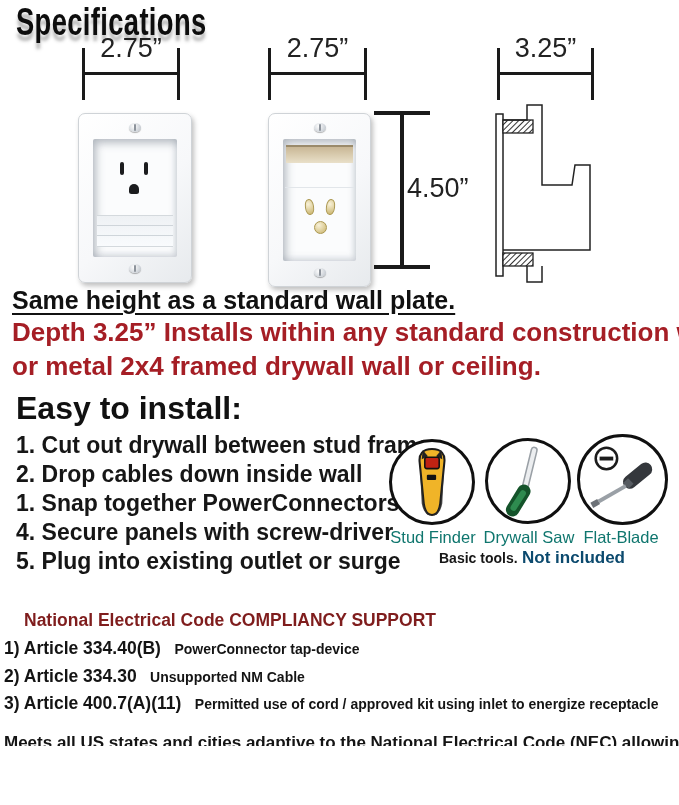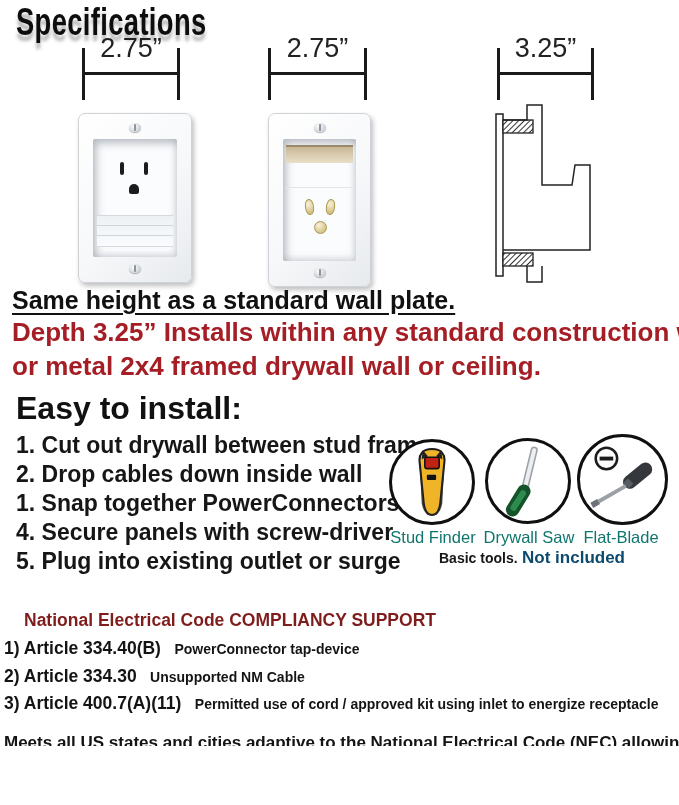--- a/index.html
+++ b/index.html
@@ -126,20 +126,26 @@
     <div class="recess">
       <div class="brush-strip"></div>
       <div class="seam-line" style="top:48px;"></div>
       <div class="prong" style="left:22px;top:60px;transform:rotate(-8deg);"></div>
       <div class="prong" style="left:43px;top:60px;transform:rotate(8deg);"></div>
       <div class="prong ground" style="left:31px;top:82px;"></div>
     </div>
     <div class="screw bot"></div>
   </div>
 
+  <div class="dim-v" style="left:374px;top:111px;width:56px;height:158px;">
+    <div class="bar t"></div>
+    <div class="bar b"></div>
+    <div class="line"></div>
+    <div class="dim-label">4.50”</div>
+  </div>
 
   <svg style="position:absolute;left:485px;top:97px;" width="125" height="192" viewBox="0 0 125 192">
     <defs>
       <pattern id="hatch" width="4" height="4" patternUnits="userSpaceOnUse" patternTransform="rotate(45)">
         <rect width="4" height="4" fill="#ffffff"></rect>
         <line x1="0" y1="0" x2="0" y2="4" stroke="#333" stroke-width="2"></line>
       </pattern>
     </defs>
     <rect x="11" y="17" width="7" height="162" fill="#fff" stroke="#222" stroke-width="1.5"></rect>
     <rect x="18" y="23" width="30" height="13" fill="url(#hatch)" stroke="#222" stroke-width="1.3"></rect>

